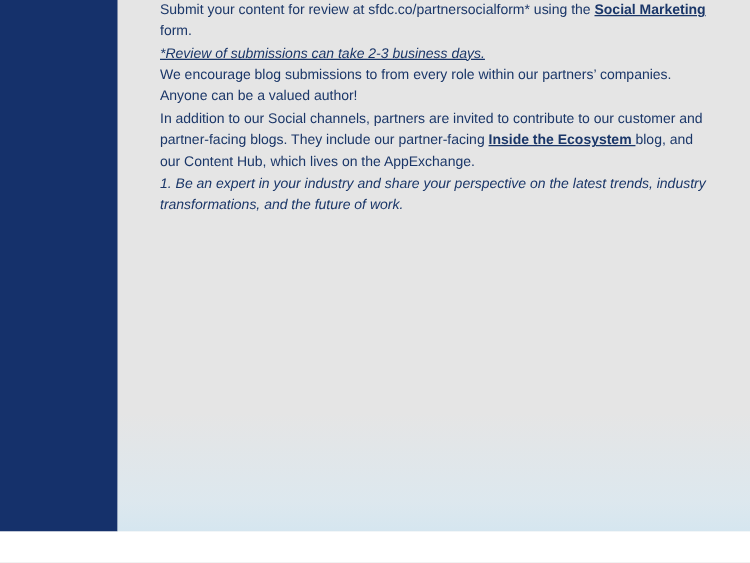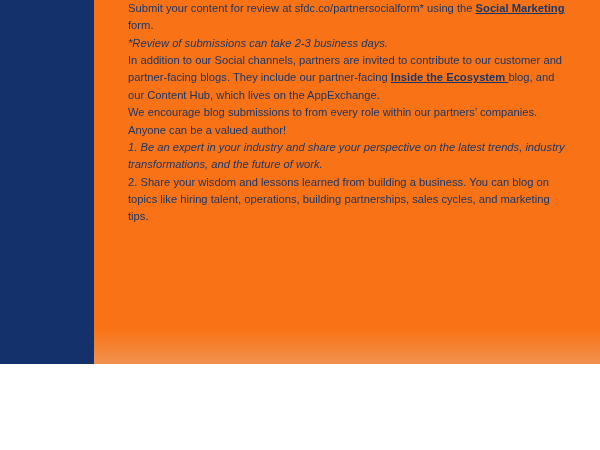--- a/index.html
+++ b/index.html
@@ -9,22 +9,22 @@
   body {
     width: 600px;
     height: 450px;
     background: #ffffff;
     font-family: "Liberation Sans", sans-serif;
     overflow: hidden;
   }
   .slide {
     position: relative;
     width: 600px;
-    height: 364px;
-    background: #f97316;
+    height: 425px;
+    background: #e5e5e5;
     overflow: hidden;
   }
   
   .left-bar {
     position: absolute;
     left: 0;
     top: 0;
     width: 94px;
     height: 450px;
     background: #15316b;
@@ -53,20 +53,21 @@
     line-height: 1.55;
     font-family: "Liberation Sans", sans-serif;
   }
   .p-submit { margin-top: 14px; }
   .p-note {
     margin-top: 17px;
     color: #c0562a;
     font-style: italic;
     font-size: 8.6px;
     line-height: 1.4;
+    text-decoration: underline;
   }
   .p-heading {
     margin-top: 18px;
     color: #c0562a;
     font-size: 11.2px;
     text-decoration: underline;
   }
   .p-body1 { margin-top: 19px; }
   .p-body2 { margin-top: 19px; }
   .p-body3 { margin-top: 19px; font-style: italic; }
@@ -86,24 +87,23 @@
 
   <div class="content">
 
     <p class="para p-submit">
       <span>Submit your content for review at sfdc.co/partnersocialform* using the </span><span class="u-bold">Social Marketing </span><span>form.</span>
     </p>
 
     <p class="para p-note">*Review of submissions can take 2-3 business days.</p>
 
 
+    <p class="para p-body2">We encourage blog submissions to from every role within our partners’ companies. Anyone can be a valued author!</p>
+
     <p class="para p-body1">
       <span>In addition to our Social channels, partners are invited to contribute to our customer and partner-facing blogs. They include our partner-facing </span><span class="u-bold">Inside the Ecosystem </span><span>blog, and our Content Hub, which lives on the AppExchange.</span>
     </p>
 
-    <p class="para p-body2">We encourage blog submissions to from every role within our partners’ companies. Anyone can be a valued author!</p>
-
     <p class="para p-body3">1. Be an expert in your industry and share your perspective on the latest trends, industry transformations, and the future of work.</p>
 
-    <p class="para p-body4">2. Share your wisdom and lessons learned from building a business. You can blog on topics like hiring talent, operations, building partnerships, sales cycles, and marketing tips.</p>
 
   </div>
 </div>
 
 </body></html>

